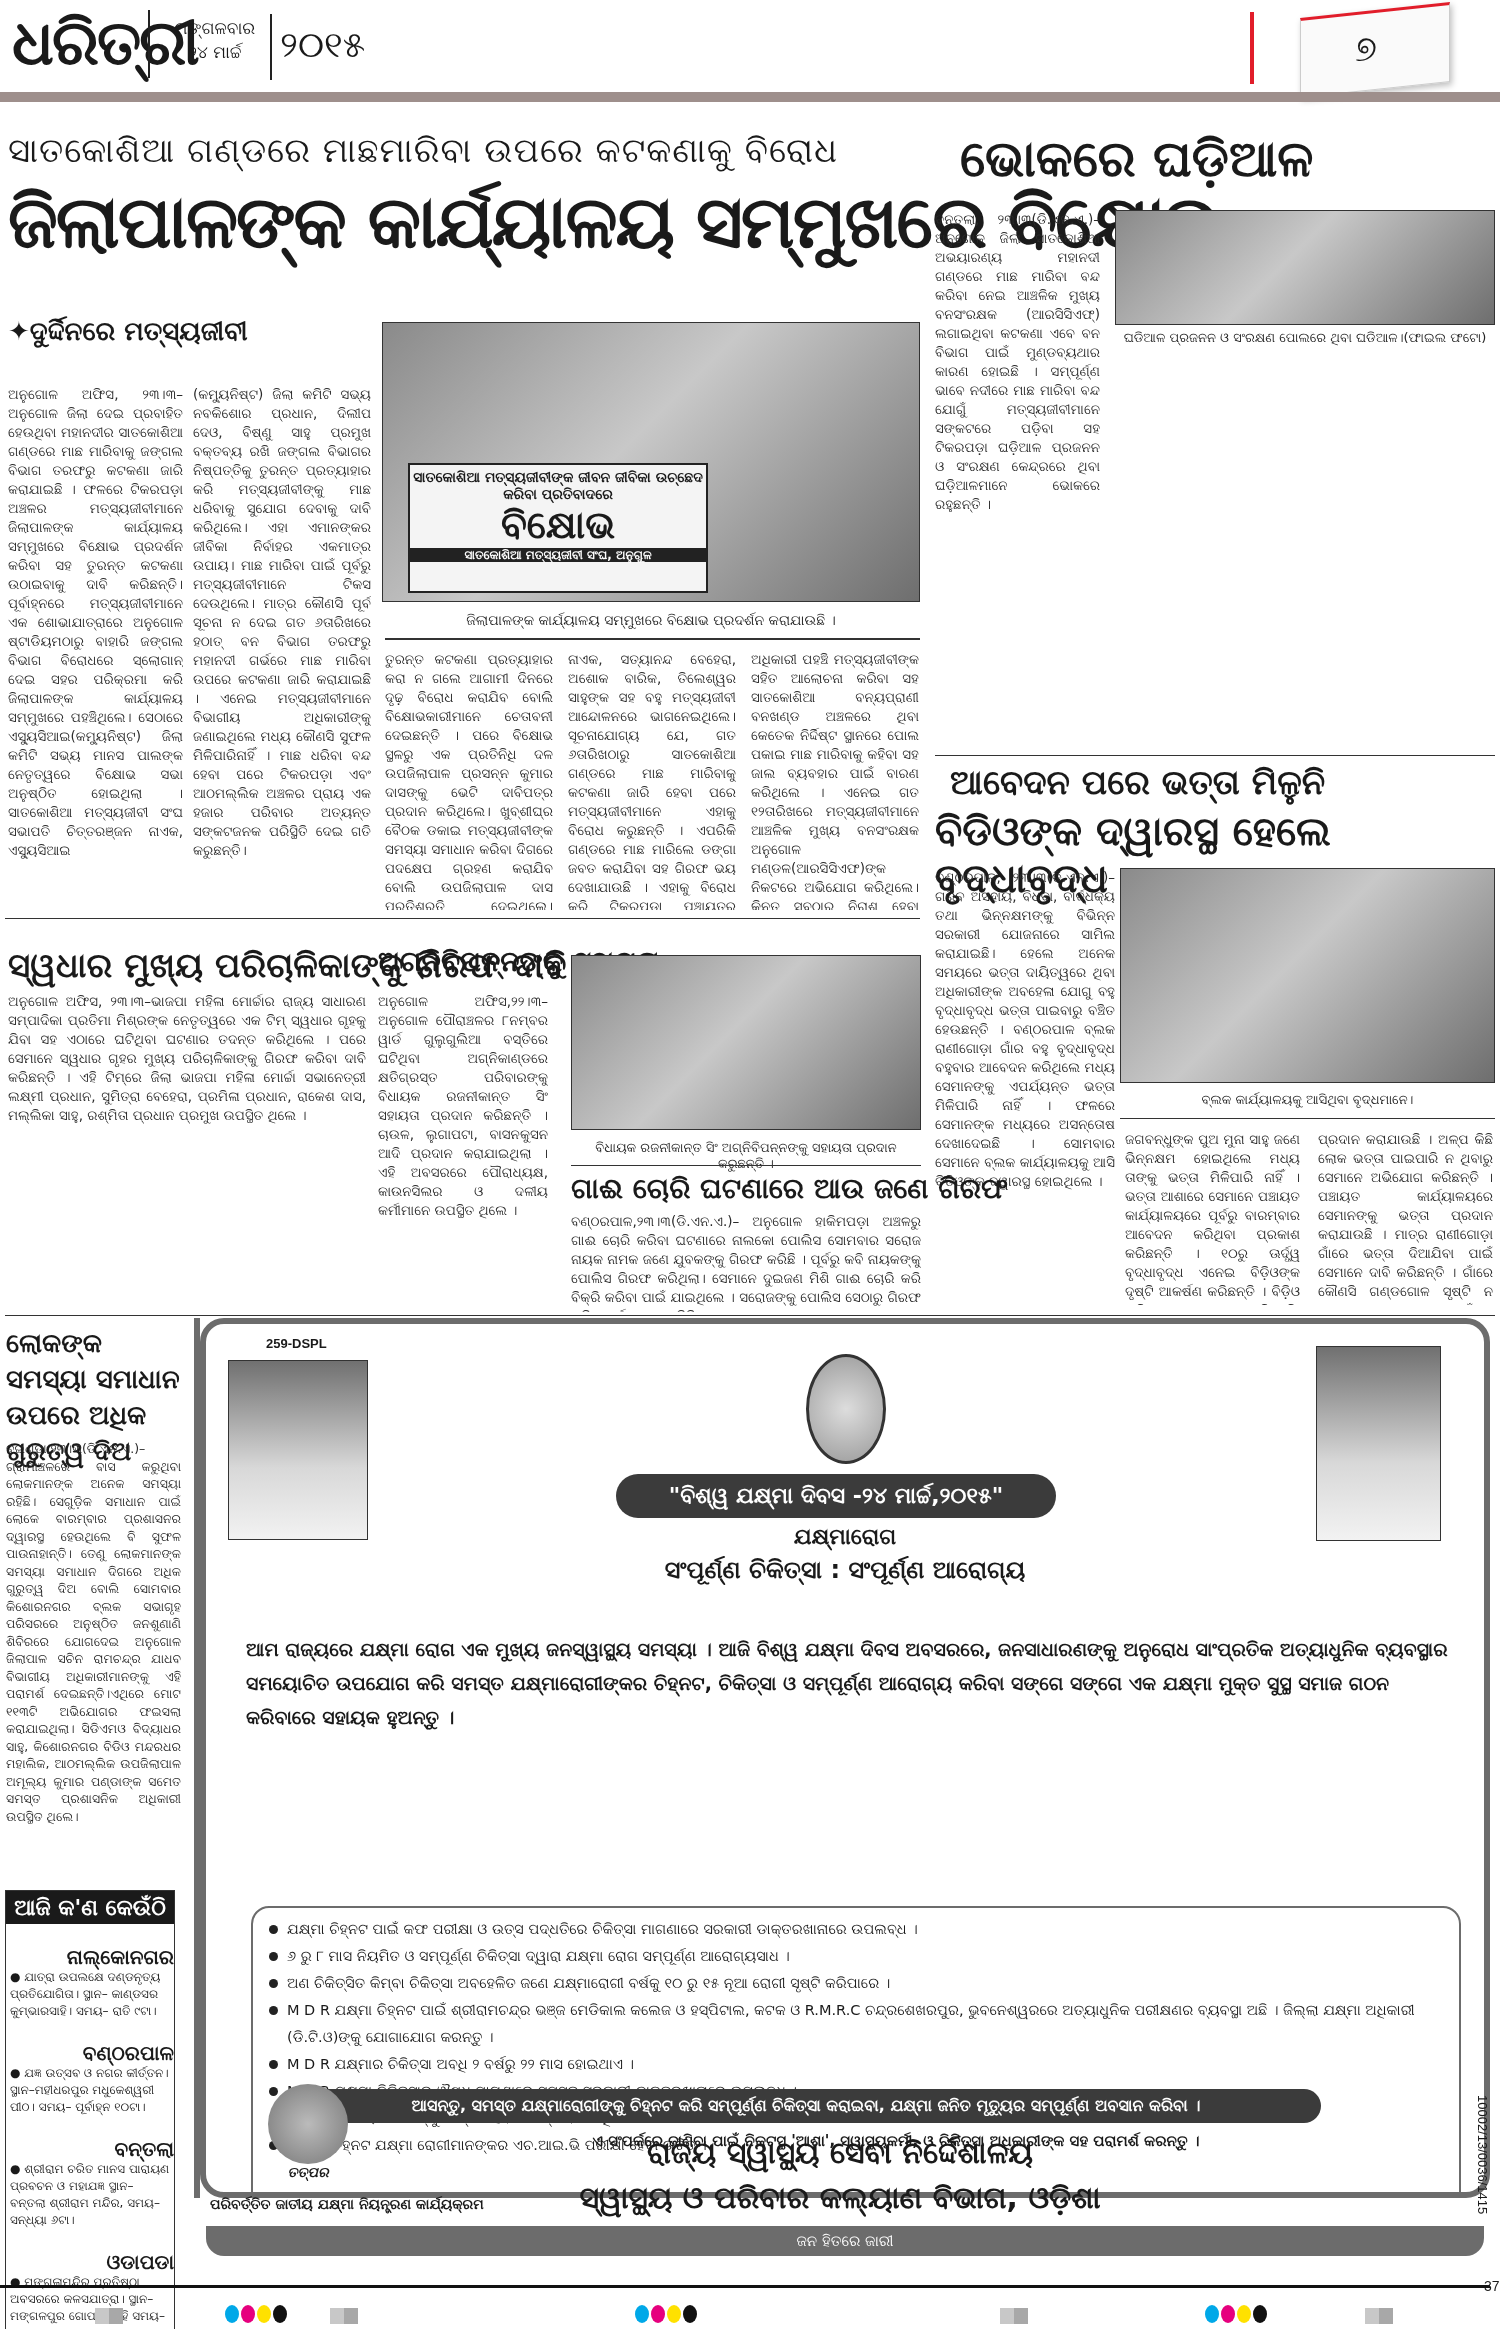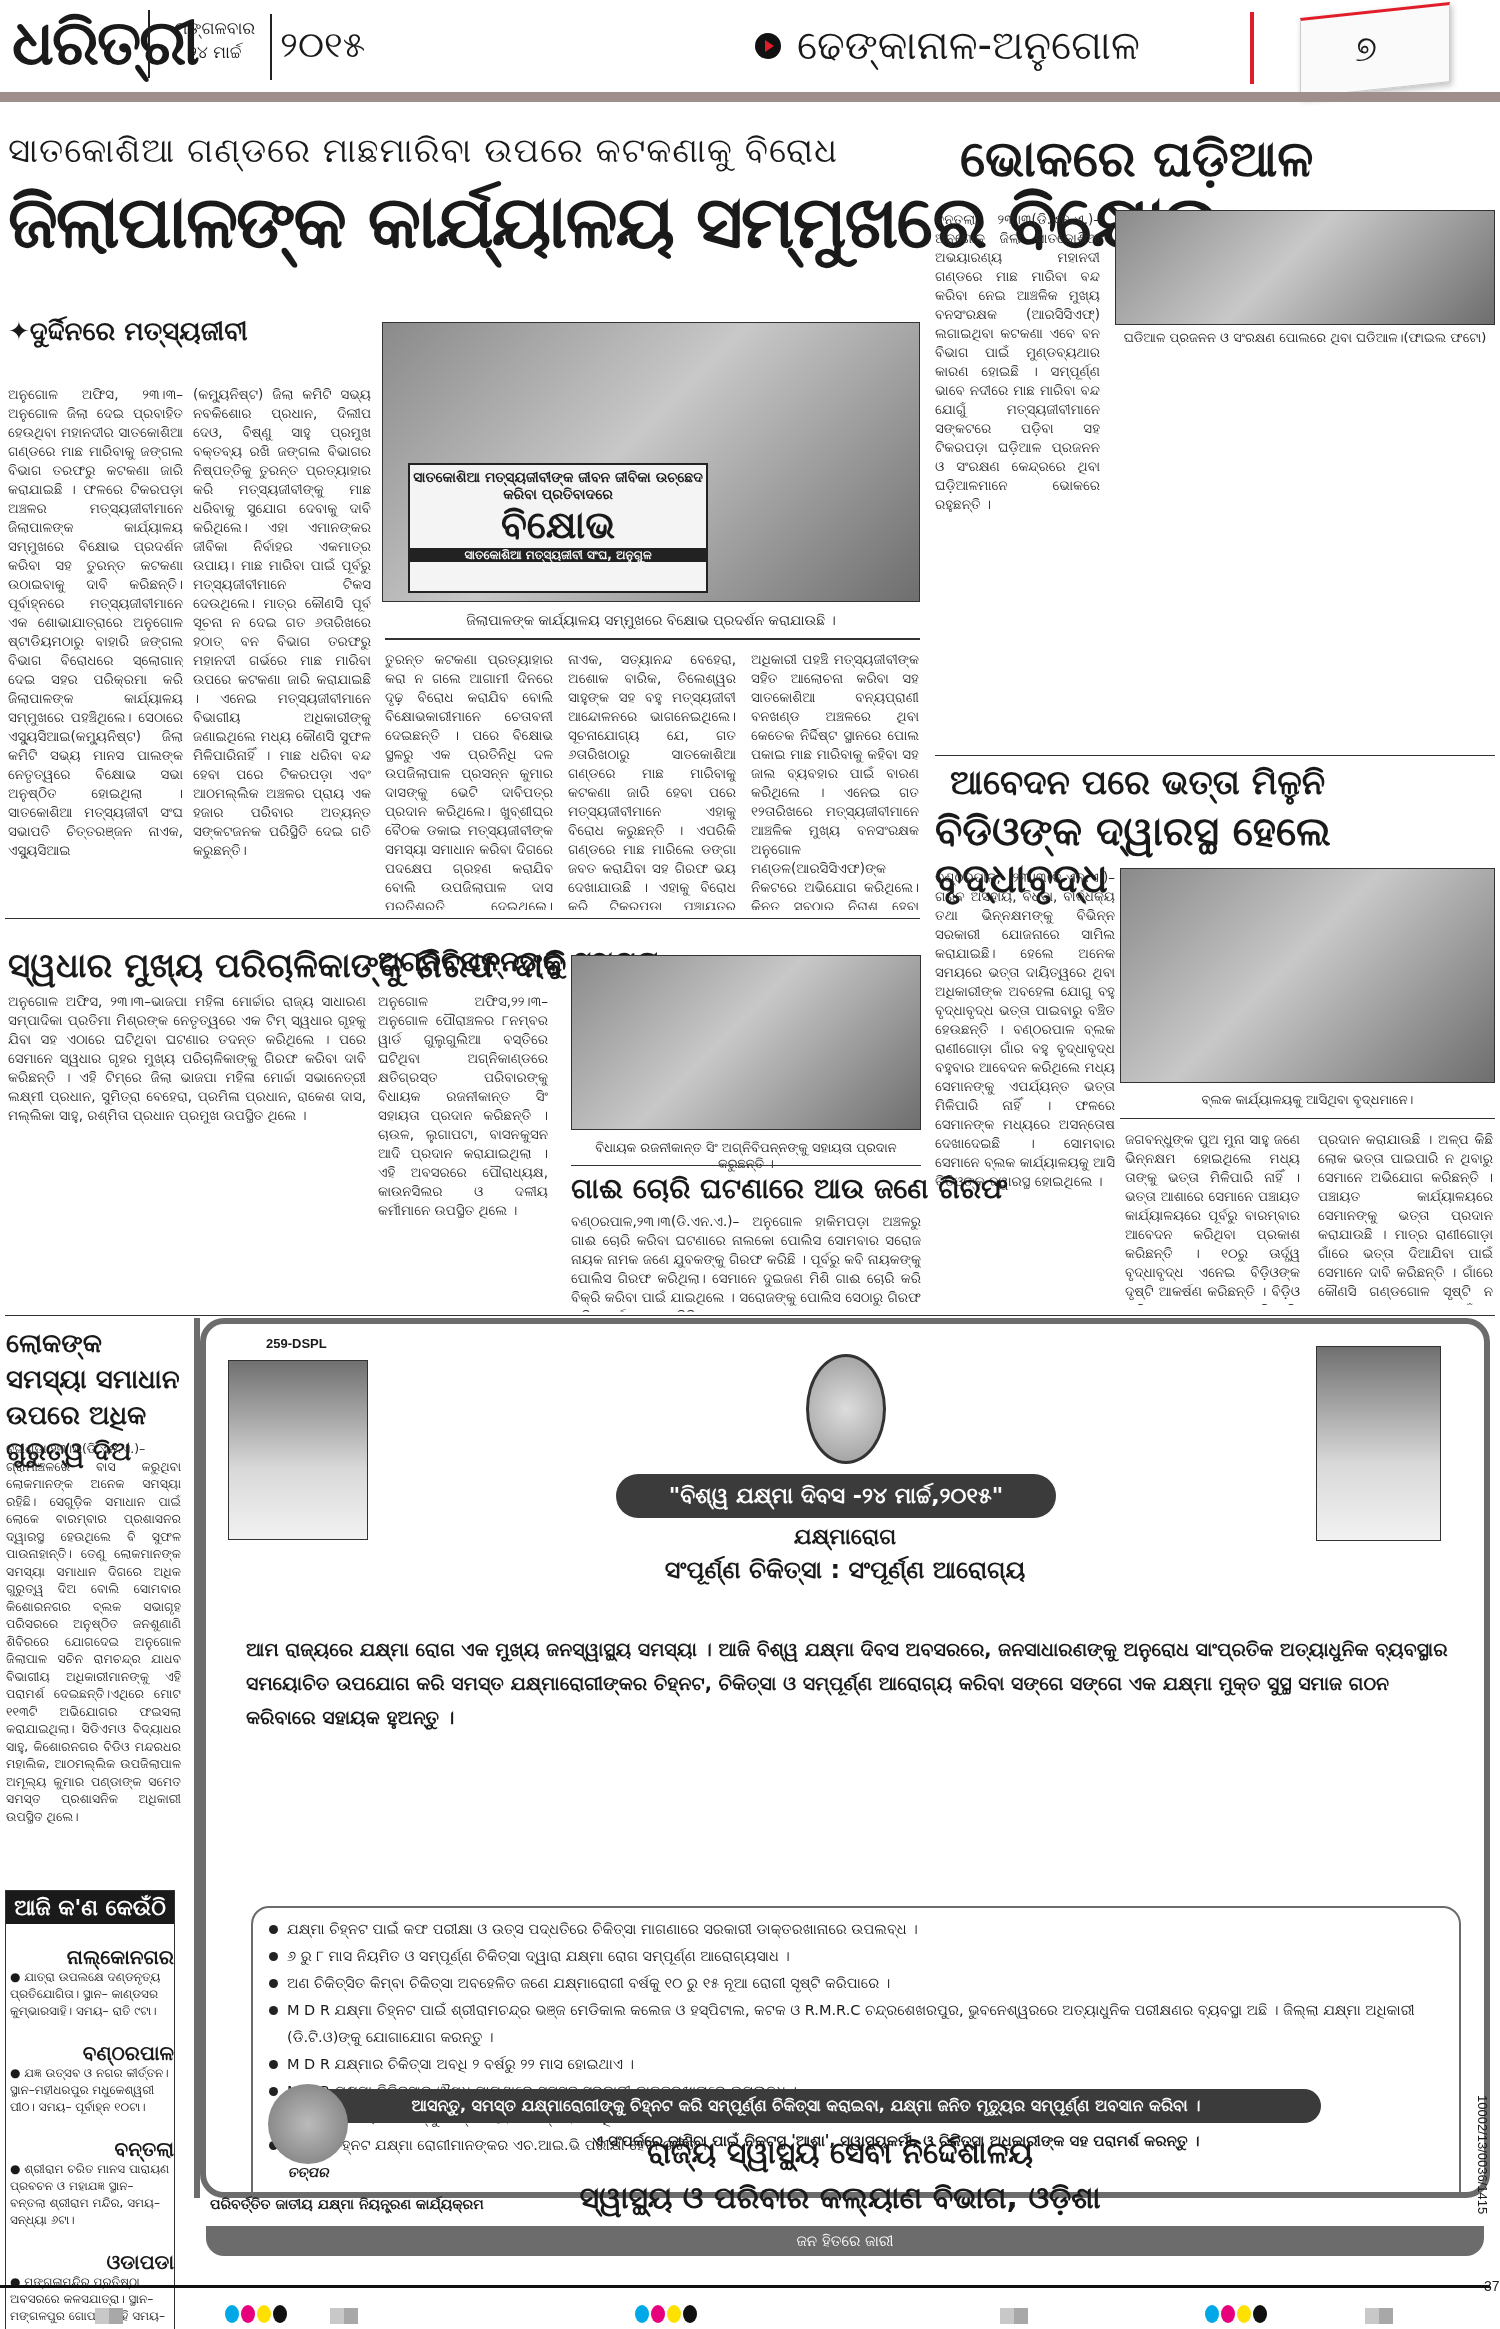--- a/index.html
+++ b/index.html
@@ -52,24 +52,20 @@
 
 <div class="abs masthead">
   <div class="abs logo">ଧରିତ୍ରୀ</div>
   <div class="abs vrule" style="left:148px;top:10px;height:68px;"></div>
   <div class="abs date-block">
     <div>ମଙ୍ଗଳବାର</div>
     <div>୨୪ ମାର୍ଚ୍ଚ</div>
   </div>
   <div class="abs vrule" style="left:270px;top:14px;height:66px;"></div>
   <div class="abs year">୨୦୧୫</div>
-  <div class="abs section-tag">
-    <span class="play-dot"></span>
-    <span>ଢେଙ୍କାନାଳ-ଅନୁଗୋଳ</span>
-  </div>
   <div class="abs red-rule"></div>
   <div class="abs pagebook"></div>
   <div class="abs pagenum">୭</div>
 </div>
 <div class="abs topband"></div>
 
 <div class="abs kicker">ସାତକୋଶିଆ ଗଣ୍ଡରେ ମାଛମାରିବା ଉପରେ କଟକଣାକୁ ବିରୋଧ</div>
 <div class="abs mainhead">ଜିଲାପାଳଙ୍କ କାର୍ଯ୍ୟାଳୟ ସମ୍ମୁଖରେ ବିକ୍ଷୋଭ</div>
 <div class="abs" style="left:8px;top:315px;width:370px;">
   <div class="subhead">✦ଦୁର୍ଦ୍ଦିନରେ ମତ୍ସ୍ୟଜୀବୀ</div>

